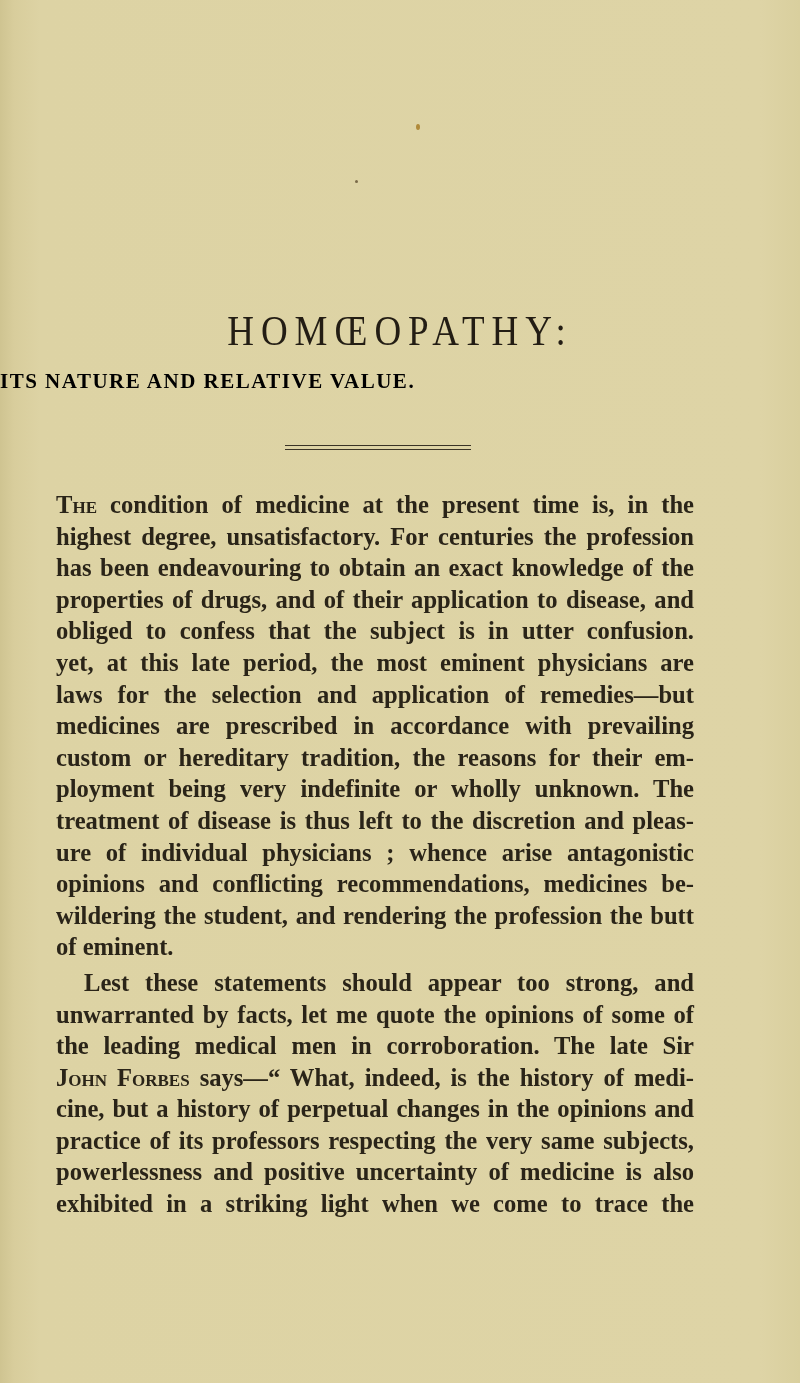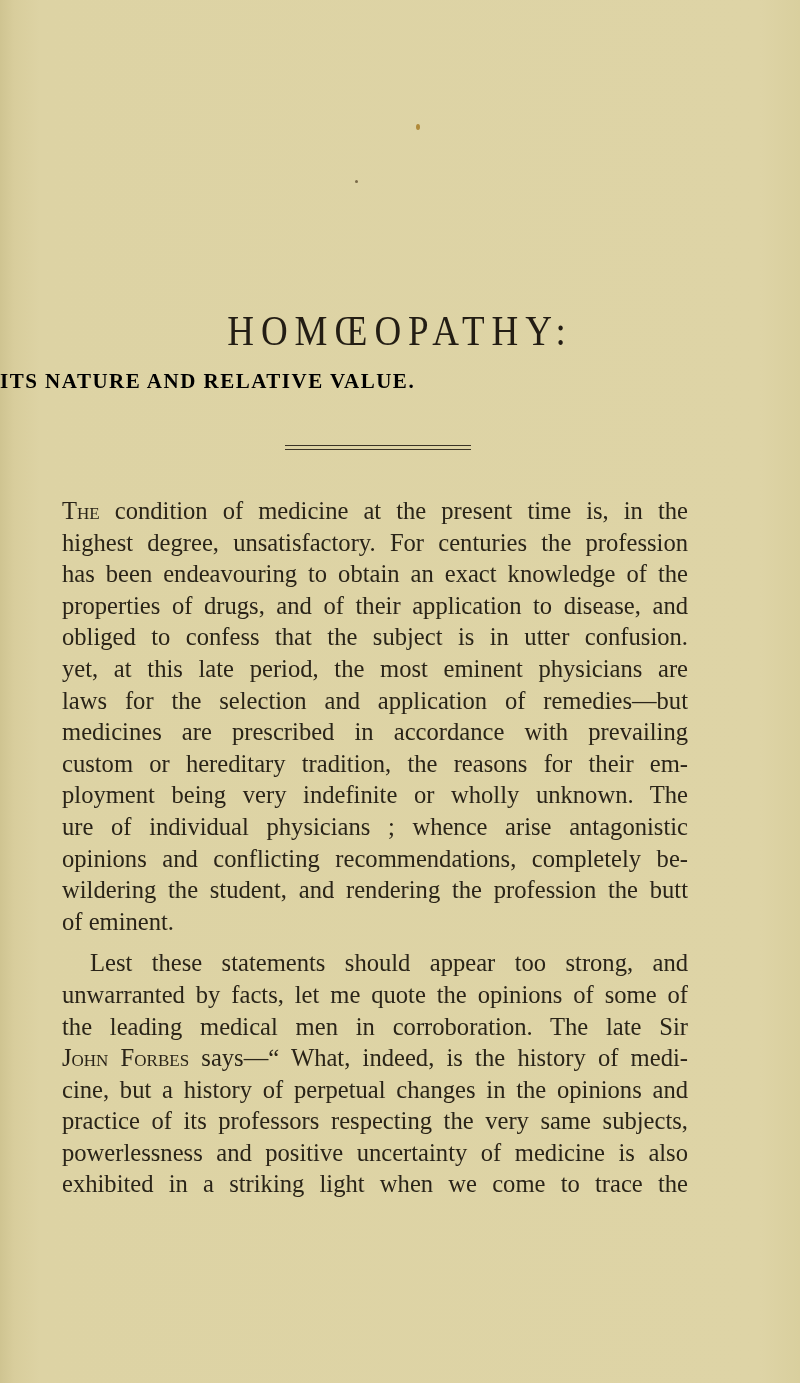--- a/index.html
+++ b/index.html
@@ -59,22 +59,23 @@
     .body-text {
       position: absolute;
       left: 52px;
       top: 485px;
       width: 646px;
       font-size: 24.6px;
       line-height: 31.6px;
       text-align: justify;
     }
     .body-text p {
-      margin: 10px;
+      margin: 4px;
       text-indent: 0;
+      font-weight: bold;
     }
     .sc {
       font-variant: small-caps;
     }
     .line {
       display: block;
       text-align: justify;
       text-align-last: justify;
       white-space: nowrap;
     }
@@ -107,22 +108,23 @@
       <span class="line"><span class="sc">The</span><span> condition of medicine at the present time is, in the</span></span>
       <span class="line">highest degree, unsatisfactory.  For centuries the profession</span>
       <span class="line">has been endeavouring to obtain an exact knowledge of the</span>
       <span class="line">properties of drugs, and of their application to disease, and</span>
       <span class="line">obliged to confess that the subject is in utter confusion.</span>
       <span class="line">yet, at this late period, the most eminent physicians are</span>
       <span class="line">laws for the selection and application of remedies—but</span>
       <span class="line">medicines are prescribed in accordance with prevailing</span>
       <span class="line">custom or hereditary tradition, the reasons for their em-</span>
       <span class="line">ployment being very indefinite or wholly unknown.  The</span>
+      <span class="line">treatment of disease is thus left to the discretion and pleas-</span>
       <span class="line">ure of individual physicians ; whence arise antagonistic</span>
-      <span class="line">opinions and conflicting recommendations, completely be-</span>
+      <span class="line">opinions and conflicting recommendations, medicines be-</span>
       <span class="line">wildering the student, and rendering the profession the butt</span>
       <span class="line last">of eminent.</span>
     </p>
     <p>
       <span class="line indent">Lest these statements should appear too strong, and</span>
       <span class="line">unwarranted by facts, let me quote the opinions of some of</span>
       <span class="line">the leading medical men in corroboration.  The late Sir</span>
       <span class="line"><span class="sc">John Forbes</span><span> says—“ What, indeed, is the history of medi-</span></span>
       <span class="line">cine, but a history of perpetual changes in the opinions and</span>
       <span class="line">practice of its professors respecting the very same subjects,</span>

